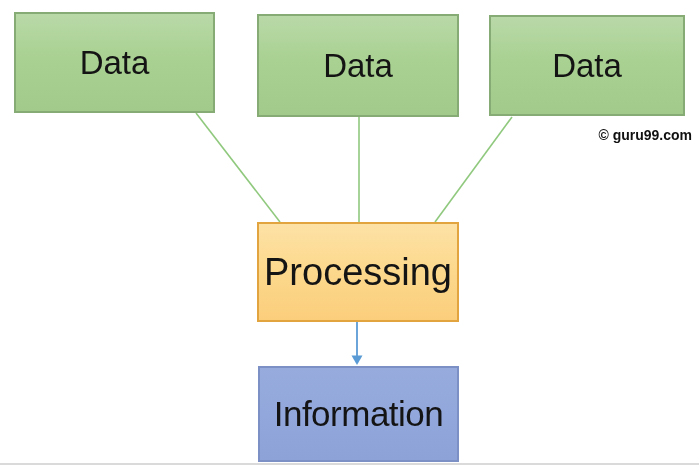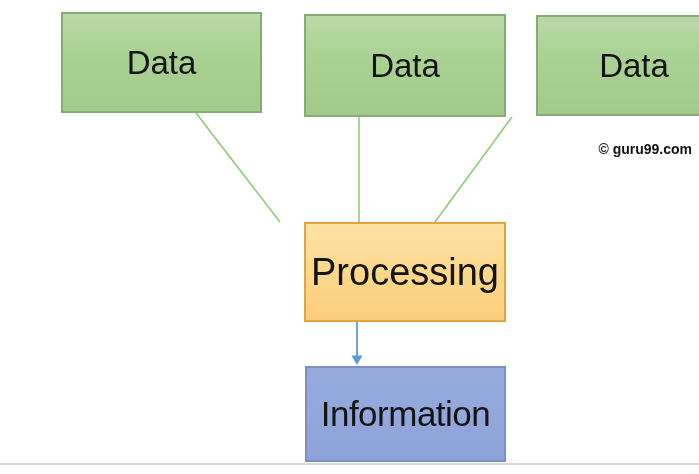--- a/index.html
+++ b/index.html
@@ -33,21 +33,20 @@
     fill: #5b9bd5;
   }
   .node {
     position: absolute;
     z-index: 2;
     display: flex;
     align-items: center;
     justify-content: center;
     color: #141414;
     box-sizing: border-box;
-    margin-left: 47px;
   }
   .node.green {
     background: linear-gradient(180deg, #b9d9a8 0%, #a9d192 45%, #a2ca8b 100%);
     border: 2px solid #86ab74;
     font-size: 33px;
   }
   .node.amber {
     background: linear-gradient(180deg, #fde2a6 0%, #fcd98e 45%, #fbce7c 100%);
     border: 2px solid #e2a43e;
     font-size: 38px;
@@ -64,21 +63,20 @@
   .n-proc  { left: 257px; top: 222px; width: 202px; height: 100px; }
   .n-info  { left: 258px; top: 366px; width: 201px; height: 96px;  }
   .watermark {
     position: absolute;
     z-index: 3;
     top: 127px;
     right: 7px;
     font-size: 14px;
     font-weight: bold;
     color: #111111;
-    margin-top: 14px;
   }
   .divider {
     position: absolute;
     z-index: 0;
     left: 0;
     top: 463px;
     width: 699px;
     height: 2px;
     background: #dadada;
   }

